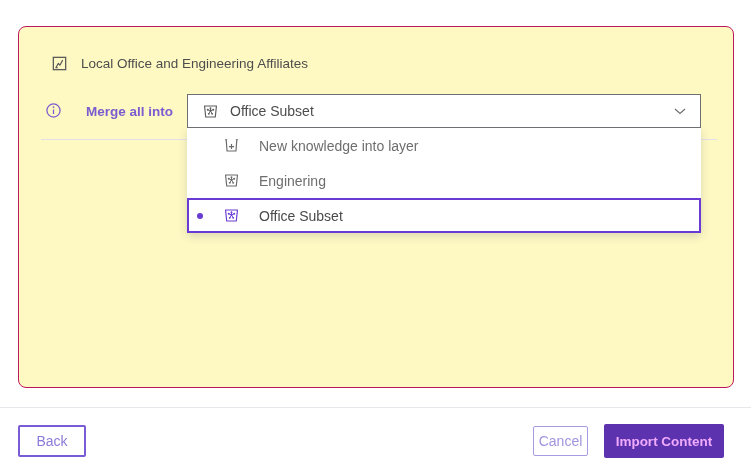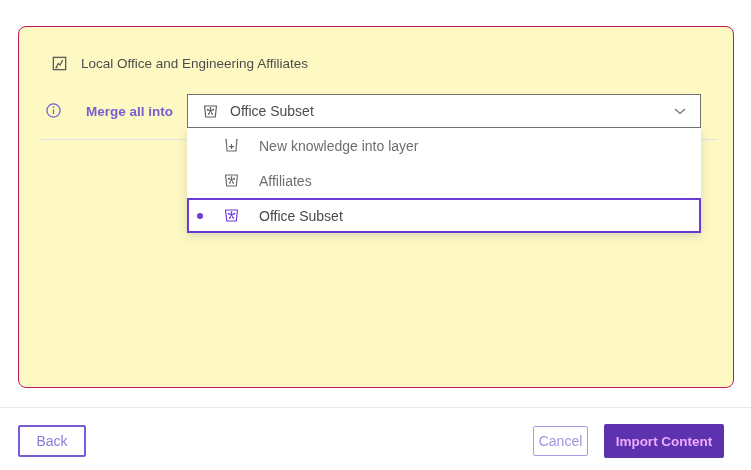--- a/index.html
+++ b/index.html
@@ -118,21 +118,21 @@
           <path d="M2.4 2.8 H13.6 L12.5 13.2 H3.5 Z" stroke-linejoin="round"></path>
           <path d="M8 7.4 L8 4.9 M8 7.4 L5.4 6.3 M8 7.4 L6.4 10.2 M8 7.4 L9.6 10.2 M8 7.4 L10.6 6.3" stroke-width="0.9"></path>
           <circle cx="8" cy="4.9" r="0.9" fill="currentColor" stroke="none"></circle>
           <circle cx="5.4" cy="6.3" r="0.9" fill="currentColor" stroke="none"></circle>
           <circle cx="6.4" cy="10.2" r="0.9" fill="currentColor" stroke="none"></circle>
           <circle cx="9.6" cy="10.2" r="0.9" fill="currentColor" stroke="none"></circle>
           <circle cx="10.6" cy="6.3" r="0.9" fill="currentColor" stroke="none"></circle>
           <circle cx="8" cy="7.4" r="0.9" fill="currentColor" stroke="none"></circle>
         </svg>
       </span>
-      <span class="mi-label">Affiliates</span>
+      <span class="mi-label">Enginering</span>
     </div>
 
     <div class="menu-item selected">
       <span class="bullet"></span>
       <span class="mi-icon">
         <svg viewBox="0 0 16 16" width="17" height="17" fill="none" stroke="currentColor" stroke-width="1.1">
           <path d="M2.4 2.8 H13.6 L12.5 13.2 H3.5 Z" stroke-linejoin="round"></path>
           <path d="M8 7.4 L8 4.9 M8 7.4 L5.4 6.3 M8 7.4 L6.4 10.2 M8 7.4 L9.6 10.2 M8 7.4 L10.6 6.3" stroke-width="0.9"></path>
           <circle cx="8" cy="4.9" r="0.9" fill="currentColor" stroke="none"></circle>
           <circle cx="5.4" cy="6.3" r="0.9" fill="currentColor" stroke="none"></circle>

